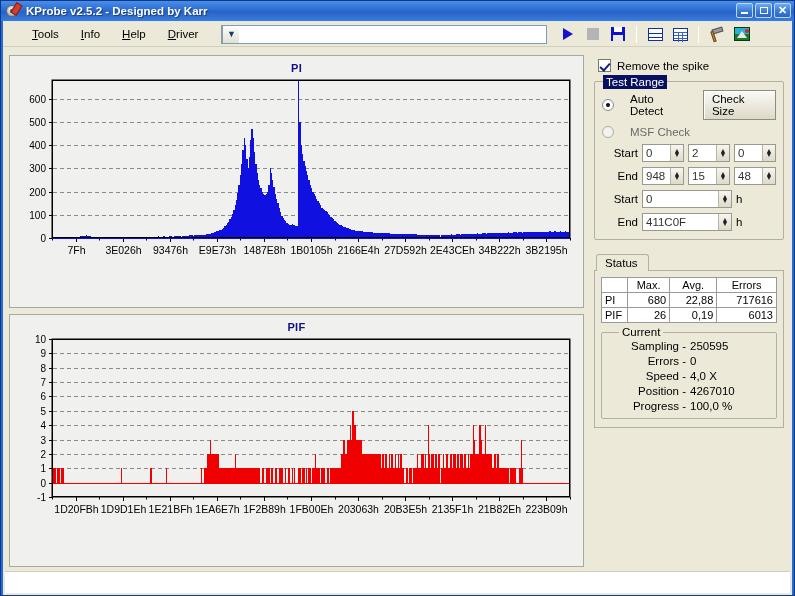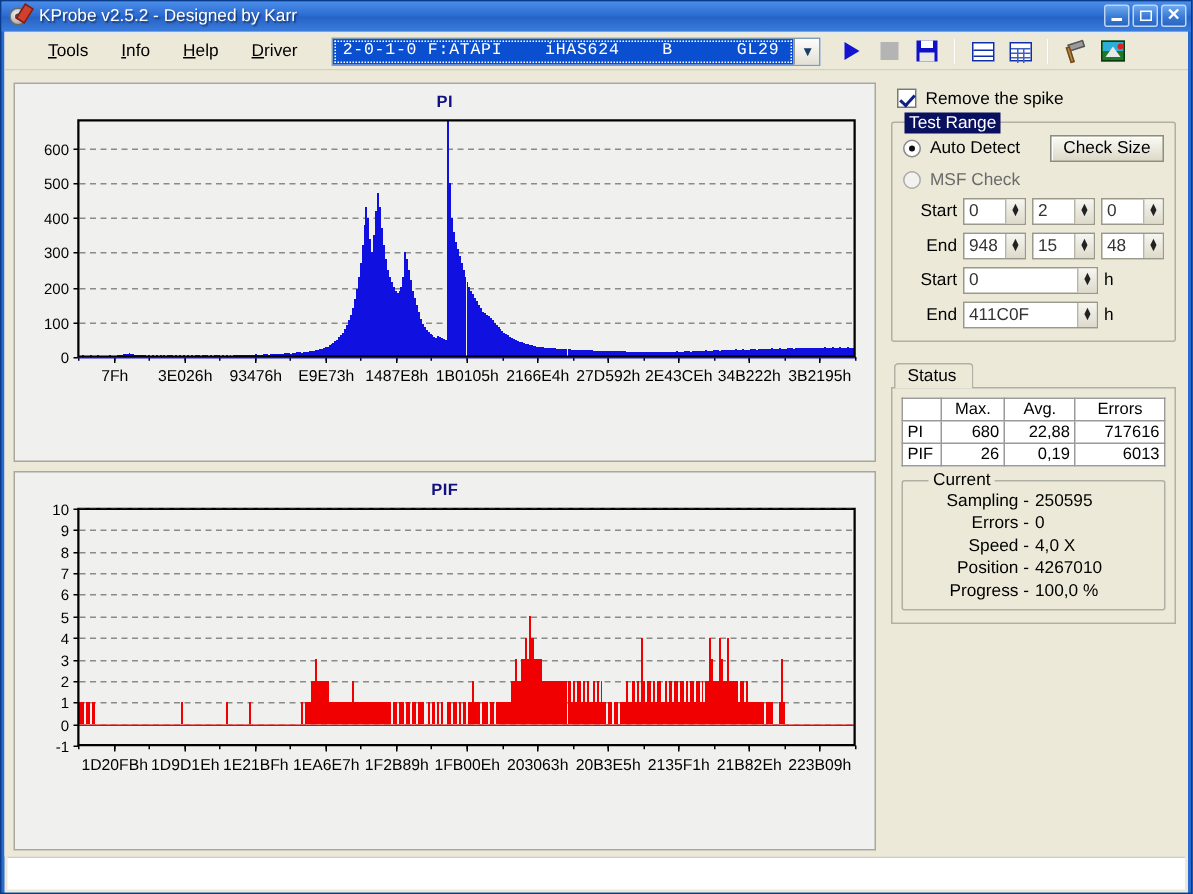--- a/index.html
+++ b/index.html
@@ -41,21 +41,21 @@
     width: 4px; height: 4px; border-radius: 50%;
     background: #4a4a4a;
   }
   .title-icon .probe {
     position: absolute; left: 8px; top: 0px;
     width: 7px; height: 12px; background: #d04030;
     transform: rotate(32deg);
     border: 1px solid #7a2018;
   }
   .title-text {
-    color: #ffffff; font-weight: normal; font-size: 11.5px;
+    color: #ffffff; font-weight: bold; font-size: 11.5px;
     text-shadow: 1px 1px 1px rgba(0,0,0,.45);
     white-space: nowrap;
   }
   .title-buttons {
     position: absolute; right: 3px; top: 2px;
     display: flex; gap: 2px;
   }
   .tb-btn {
     width: 17px; height: 15px;
     background: linear-gradient(180deg,#6ea8ee 0%, #3a7bd5 55%, #2a66c0 100%);
@@ -180,21 +180,21 @@
   .group {
     border: 1px solid #b0b0a4; border-radius: 2px;
     margin: 3px 2px 0 2px; padding: 8px 7px 8px 7px;
     position: relative;
   }
   .group-title {
     position: absolute; top: -7px; left: 8px;
     background: #ece9d8; padding: 0 3px; font-size: 11.5px;
   }
   .group-title.selected { background: #0a1060; color: #ffffff; padding: 1px 3px; }
-  .radio-row { display: flex; align-items: center; gap: 6px; margin-bottom: 6px; }
+  .radio-row { display: flex; align-items: center; gap: 16px; margin-bottom: 6px; }
   .radio {
     width: 12px; height: 12px; border-radius: 50%;
     background: #fff; border: 1px solid #888; flex: 0 0 12px;
     position: relative;
   }
   .radio.on:after {
     content: ""; position: absolute; left: 3px; top: 3px;
     width: 4px; height: 4px; border-radius: 50%; background: #101010;
   }
   .radio.off { background: #f2f2ee; border-color: #aaa; }
@@ -300,21 +300,20 @@
 
     <div class="menurow">
       <div class="menu">
         <div class="menu-item"><u>T</u>ools</div>
         <div class="menu-item"><u>I</u>nfo</div>
         <div class="menu-item"><u>H</u>elp</div>
         <div class="menu-item"><u>D</u>river</div>
       </div>
 
       <div class="drive-combo">
-        <div class="drive-text">2-0-1-0 F:ATAPI    iHAS624    B      GL29</div>
         <div class="drive-arrow">▼</div>
       </div>
 
       <div class="toolbar">
         <div class="tbi">
             <span class="ic-play"></span>
           </div>
         <div class="tbi">
             <span class="ic-stop"></span>
           </div>

